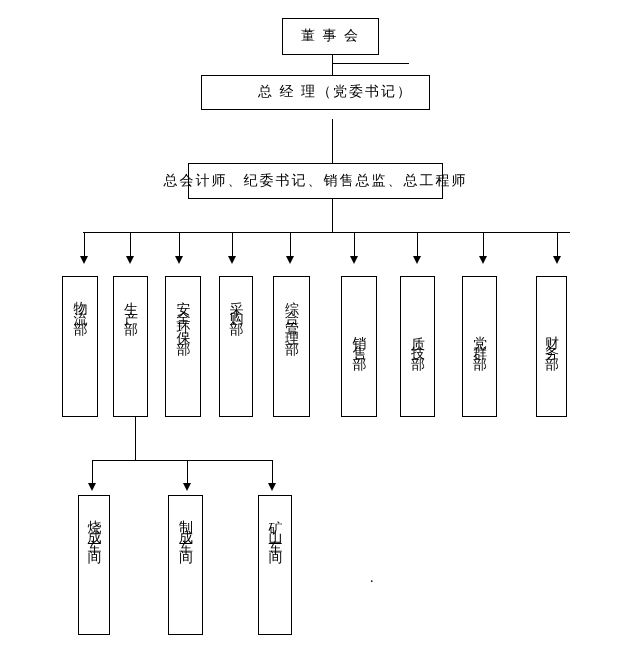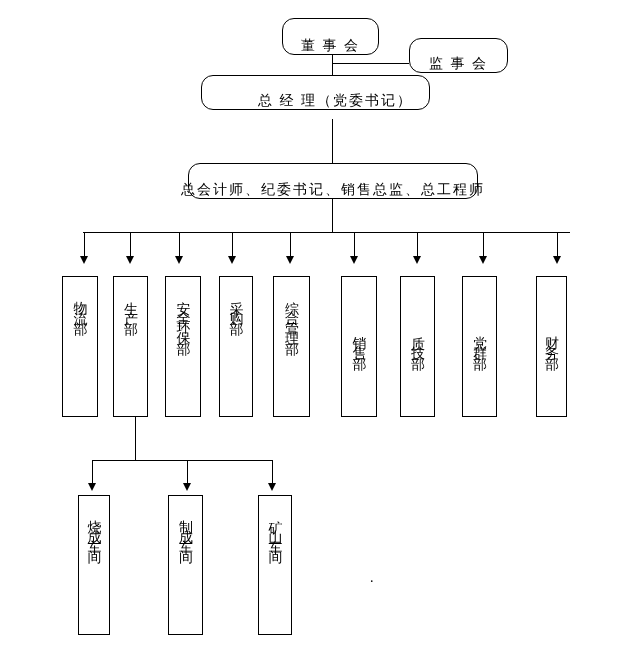--- a/index.html
+++ b/index.html
@@ -20,25 +20,24 @@
     position: absolute;
     border: 1px solid #000000;
     background: #ffffff;
     box-sizing: border-box;
     font-size: 14px;
     line-height: 1.15;
   }
   
   .h-node {
     display: flex;
-    align-items: flex-end;
+    align-items: center;
     justify-content: center;
     white-space: nowrap;
     letter-spacing: 2px;
-    border-radius: 12px;
   }
   .h-node.left-shift {
     justify-content: flex-start;
     padding-left: 56px;
     letter-spacing: 2px;
   }
   
   .v-node {
     display: flex;
     justify-content: center;
@@ -110,29 +109,26 @@
   <div class="vline" style="left:135px; top:417px; height:43px;"></div>
   <div class="hline" style="left:92px; top:460px; width:180px;"></div>
   <div class="arrow" style="left:92px;  top:460px; height:23px;"></div>
   <div class="arrow" style="left:187px; top:460px; height:23px;"></div>
   <div class="arrow" style="left:272px; top:460px; height:23px;"></div>
 
   <div class="node h-node" style="left:282px; top:18px; width:97px; height:37px;">
     <span>董 事 会</span>
   </div>
 
-  <div class="node h-node" style="left:409px; top:38px; width:99px; height:35px;">
-    <span>监 事 会</span>
-  </div>
 
   <div class="node h-node left-shift" style="left:201px; top:75px; width:229px; height:35px;">
     <span>总 经 理（党委书记）</span>
   </div>
 
-  <div class="node h-node" style="left:188px; top:163px; width:290px; height:36px;">
+  <div class="node h-node" style="left:188px; top:163px; width:255px; height:36px;">
     <span>总会计师、纪委书记、销售总监、总工程师</span>
   </div>
 
   <div class="node v-node pad-sm" style="left:62px; top:276px; width:36px; height:141px;">
     <span>物流部</span>
   </div>
 
   <div class="node v-node pad-sm" style="left:113px; top:276px; width:35px; height:141px;">
     <span>生产部</span>
   </div>

